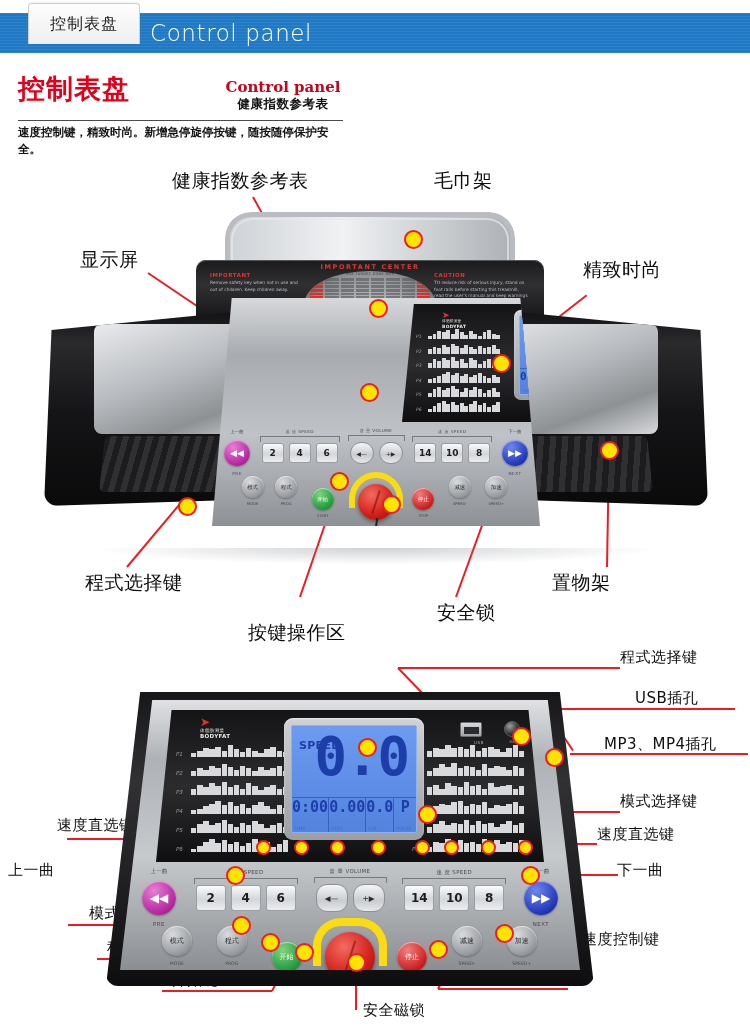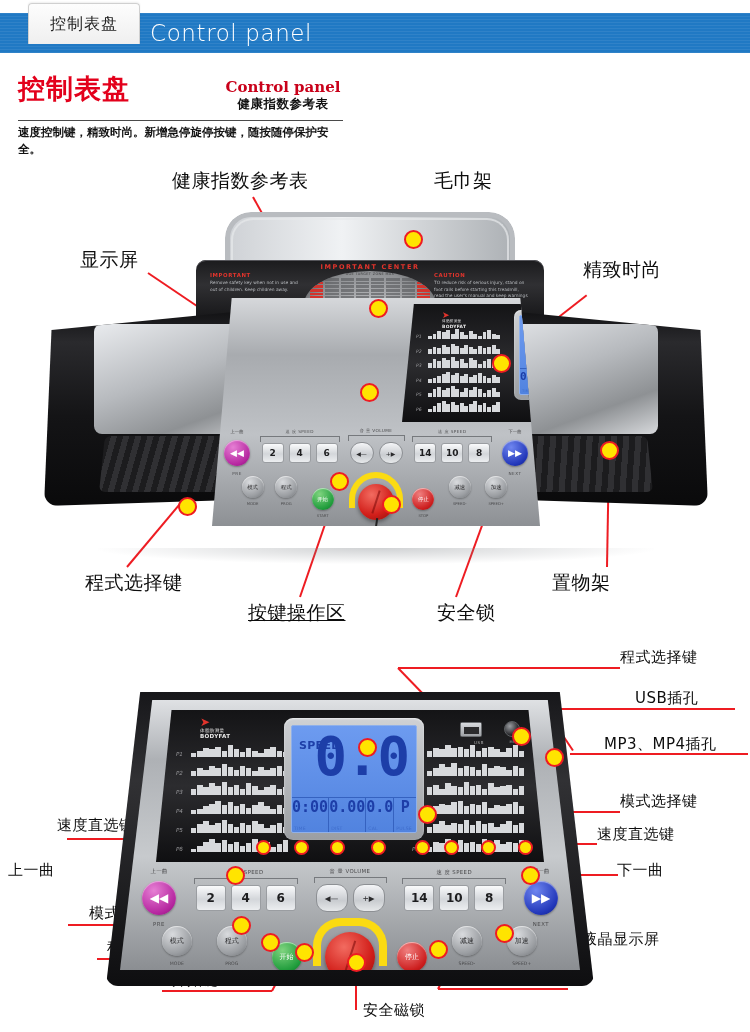--- a/index.html
+++ b/index.html
@@ -375,21 +375,21 @@
     <div class="sec-en2">健康指数参考表</div>
     <div class="sec-rule"></div>
     <div class="sec-desc">速度控制键，精致时尚。新增急停旋停按键，随按随停保护安全。</div>
   </div>
 
   <div class="lab" style="left:172px;top:168px;">健康指数参考表</div>
   <div class="lab" style="left:434px;top:168px;">毛巾架</div>
   <div class="lab" style="left:80px;top:247px;">显示屏</div>
   <div class="lab" style="left:583px;top:257px;">精致时尚</div>
   <div class="lab" style="left:85px;top:570px;">程式选择键</div>
-  <div class="lab" style="left:248px;top:600px;text-decoration:underline;">按键操作区</div>
+  <div class="lab" style="left:248px;top:620px;">按键操作区</div>
   <div class="lab" style="left:437px;top:600px;">安全锁</div>
   <div class="lab" style="left:552px;top:570px;">置物架</div>
 
   <div class="line" style="left:253px;top:196px;width:178px;transform:rotate(61deg);"></div>
   <div class="line" style="left:416px;top:238px;width:54px;transform:rotate(-28deg);"></div>
   <div class="line" style="left:148px;top:272px;width:240px;transform:rotate(34deg);"></div>
   <div class="line" style="left:500px;top:362px;width:110px;transform:rotate(-38deg);"></div>
   <div class="line" style="left:127px;top:566px;width:90px;transform:rotate(-50deg);"></div>
   <div class="line" style="left:300px;top:596px;width:105px;transform:rotate(-71deg);"></div>
   <div class="line" style="left:456px;top:596px;width:110px;transform:rotate(-70deg);"></div>
@@ -859,21 +859,21 @@
     </div>
     <div class="base-shadow"></div>
   </div>
 
   <div class="lab md" style="left:620px;top:648px;">程式选择键</div>
   <div class="lab md" style="left:635px;top:689px;">USB插孔</div>
   <div class="lab md" style="left:604px;top:735px;">MP3、MP4插孔</div>
   <div class="lab md" style="left:620px;top:792px;">模式选择键</div>
   <div class="lab md" style="left:597px;top:825px;">速度直选键</div>
   <div class="lab md" style="left:617px;top:861px;">下一曲</div>
-  <div class="lab md" style="left:582px;top:930px;">液晶显示屏</div>
+  <div class="lab md" style="left:582px;top:930px;">速度控制键</div>
 
   <div class="lab md" style="left:57px;top:816px;">速度直选键</div>
   <div class="lab md" style="left:8px;top:861px;">上一曲</div>
   <div class="lab md" style="left:89px;top:904px;">模式选择键</div>
   <div class="lab md" style="left:107px;top:938px;">程式选择键</div>
   <div class="lab md" style="left:172px;top:971px;">开始键</div>
 
   <div class="lab md" style="left:363px;top:1001px;">安全磁锁</div>
   <div class="lab md" style="left:505px;top:969px;">停止键</div>
 

